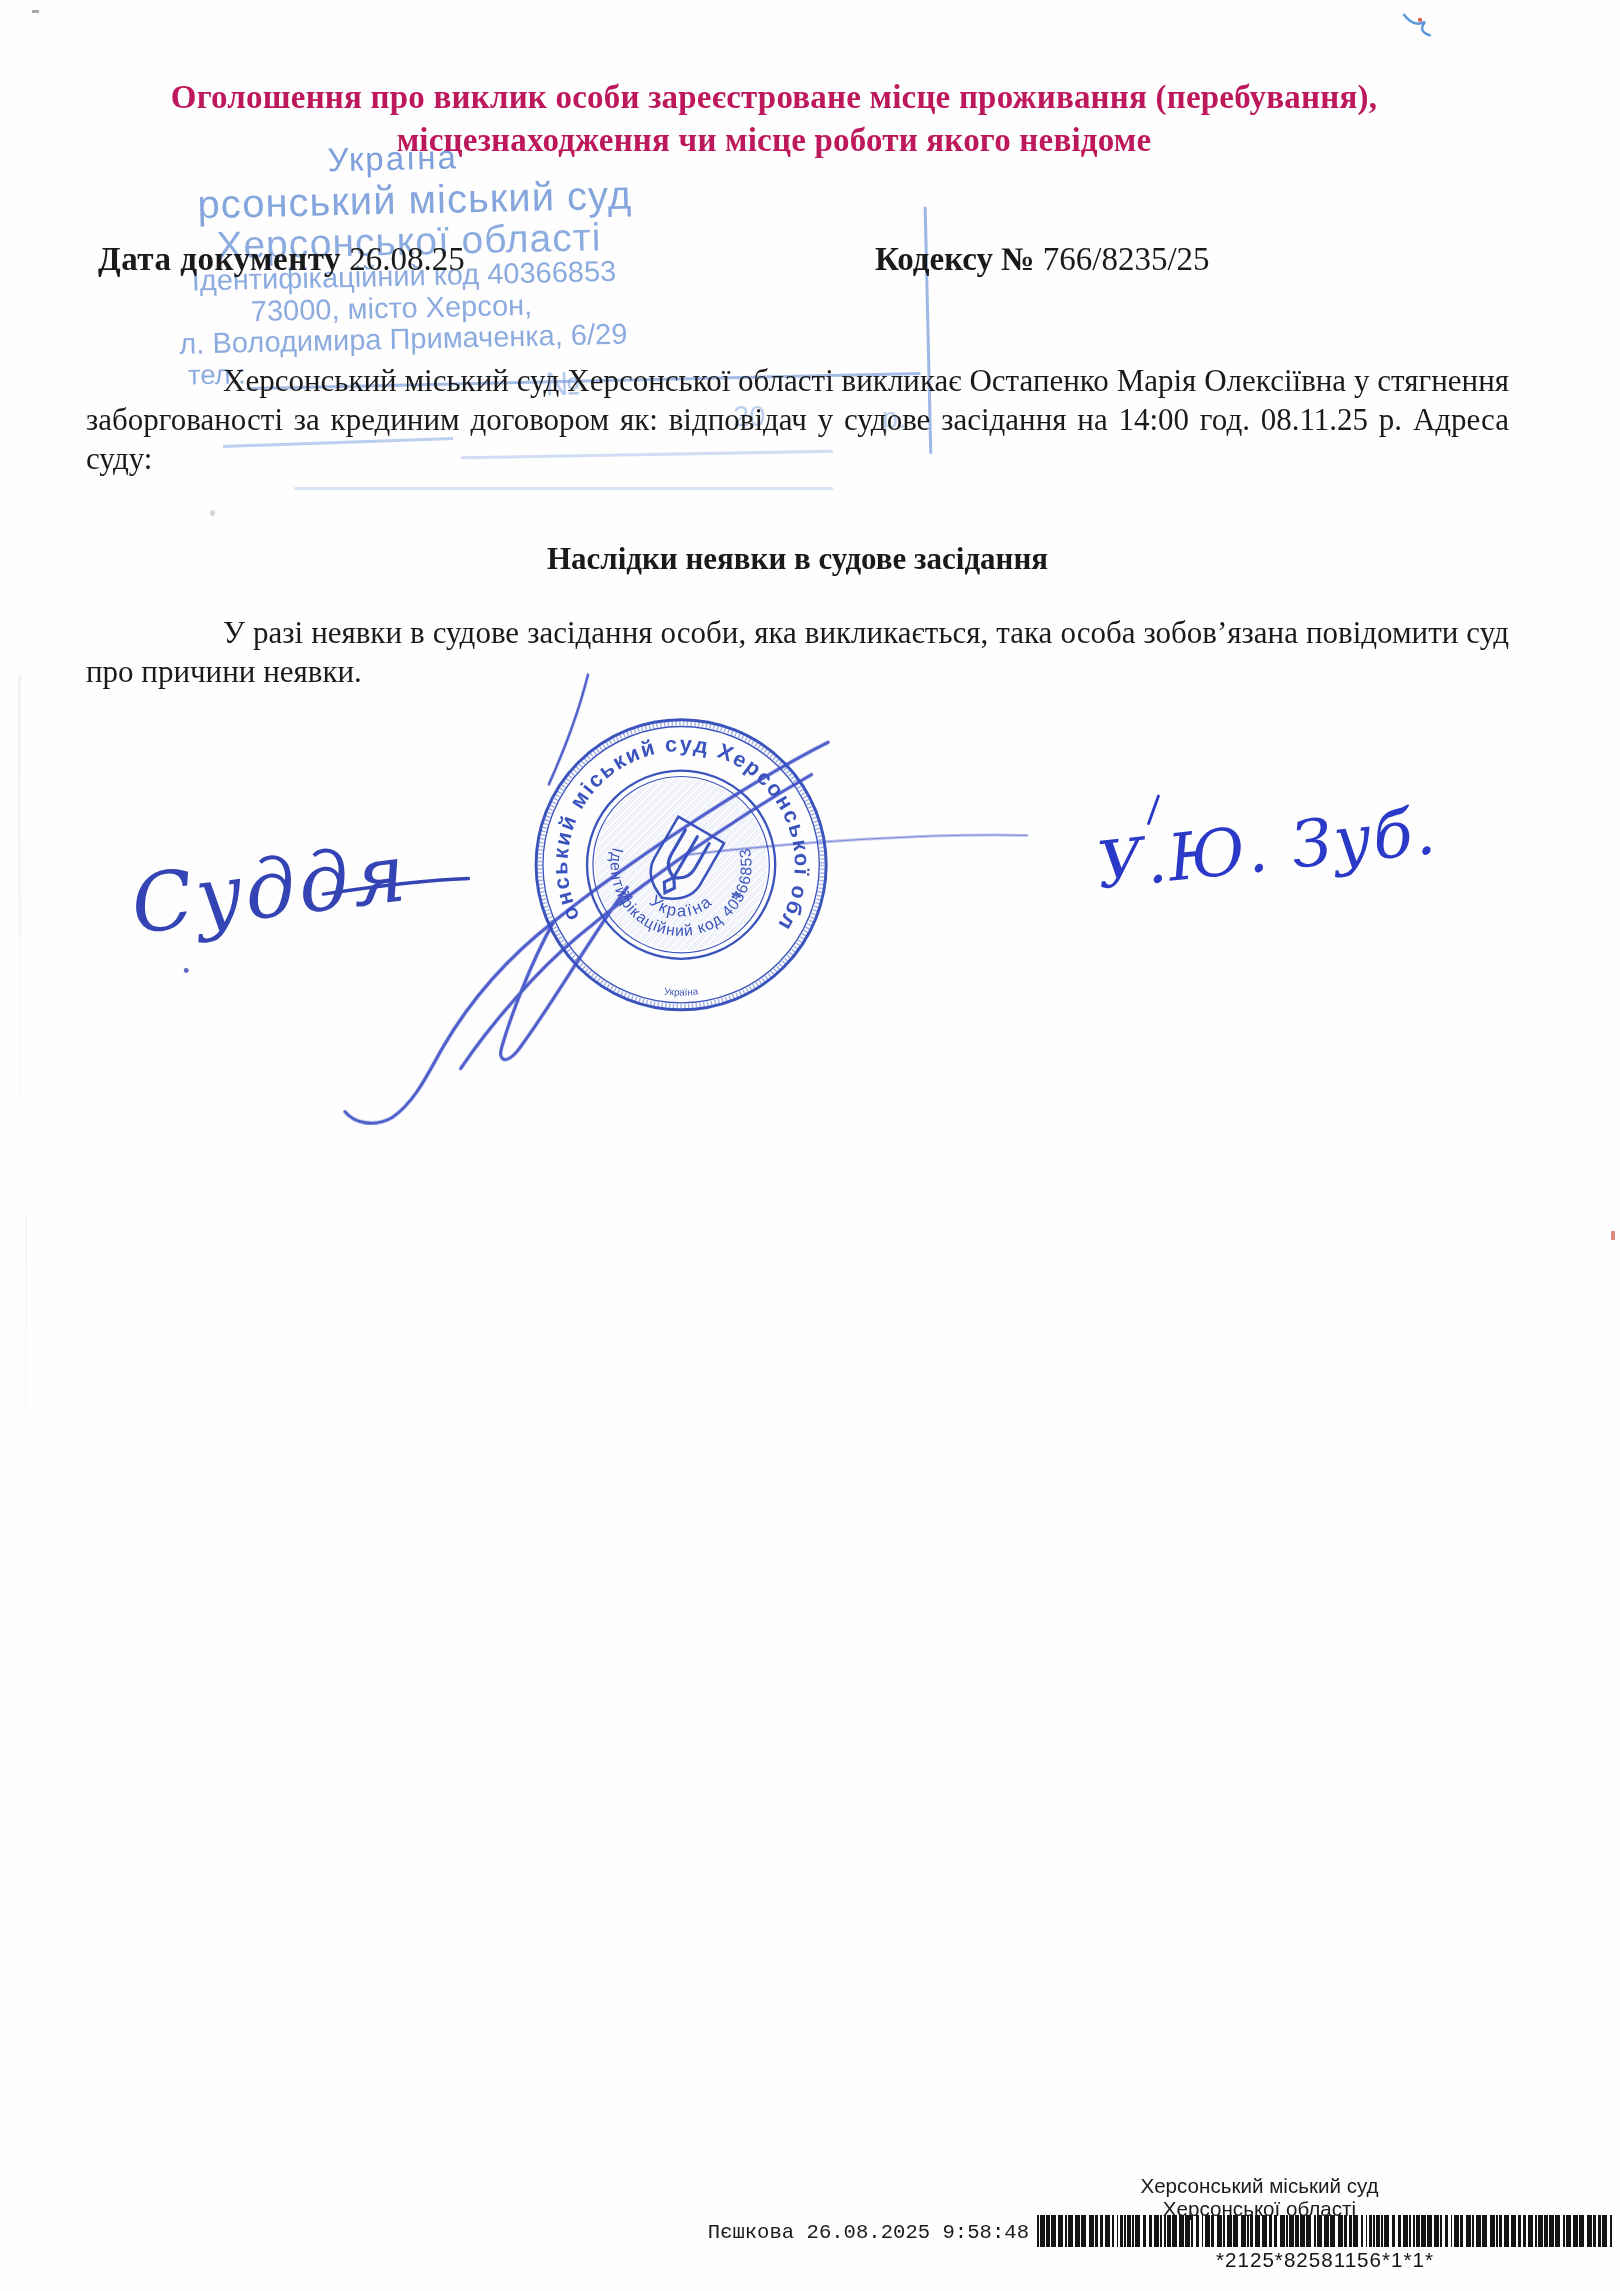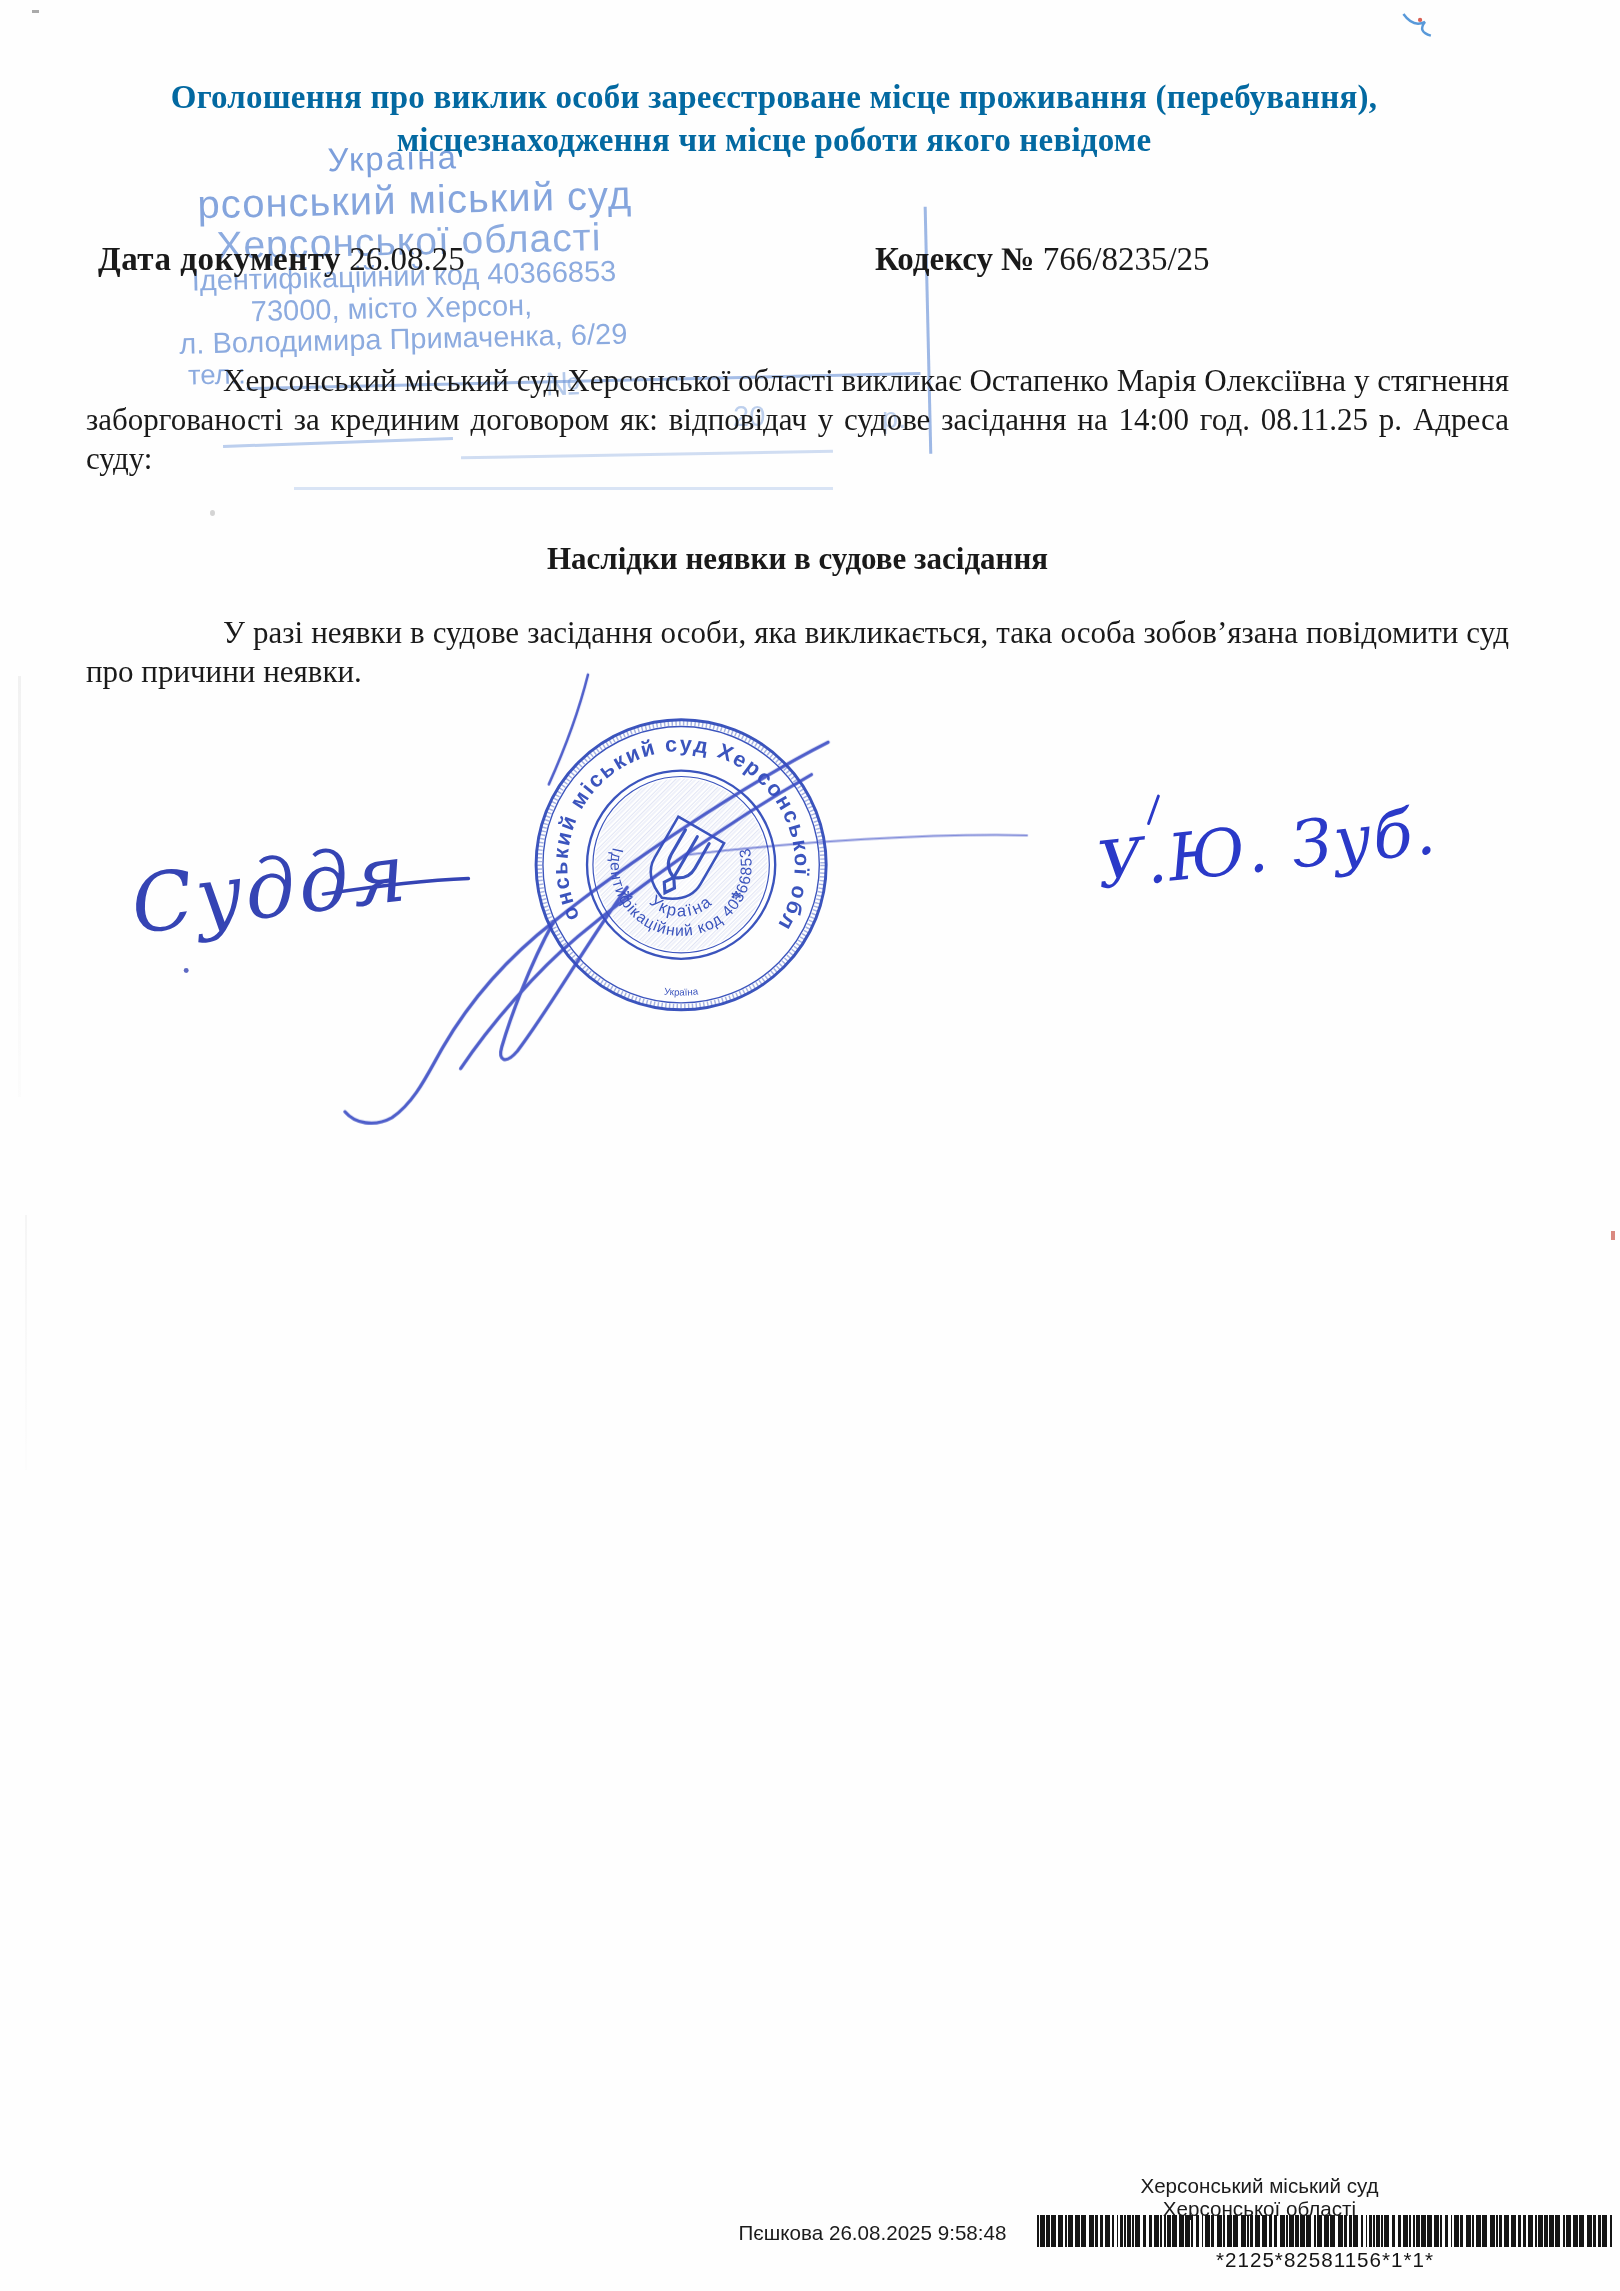--- a/index.html
+++ b/index.html
@@ -4,21 +4,21 @@
 <style>
   html,body{margin:0;padding:0;}
   body{
     width:1620px;height:2292px;position:relative;background:#fefefe;
     font-family:"Liberation Serif", serif;color:#1a1a1a;overflow:hidden;
   }
   .abs{position:absolute;}
   
   .title{
     left:29px;top:76px;width:1490px;text-align:center;
-    font-size:33px;font-weight:bold;line-height:43px;color:#0369a1;
+    font-size:33px;font-weight:bold;line-height:43px;color:#be185d;
     letter-spacing:0.2px;z-index:2;
   }
   
   .stamp{
     left:167px;top:142px;width:774px;height:333px;z-index:1;
     transform:rotate(-1.3deg);transform-origin:top left;
     font-family:"Liberation Sans", sans-serif;color:#5d88d3;
   }
   .stamp .ln{position:absolute;white-space:nowrap;}
   .st-country{left:160px;top:2.9px;font-size:33px;opacity:.8;letter-spacing:2px;}
@@ -39,22 +39,22 @@
   
   .bodyblock{left:86px;width:1423px;font-size:31px;line-height:39px;
     text-align:justify;z-index:2;}
   .bodyblock p{margin:0;text-indent:137px;}
   .bodyblock p.noindent{text-indent:0;}
   .heading{left:86px;top:541px;width:1423px;text-align:center;font-weight:bold;
     font-size:31px;z-index:2;}
   
   .f-court{left:1078px;width:363px;text-align:center;z-index:2;
     font-family:"Liberation Sans", sans-serif;font-size:20.6px;color:#1b1b1b;line-height:23.5px;}
-  .f-clerk{left:696px;top:2221px;width:353px;text-align:center;z-index:2;
-    font-family:Liberation Sans, sans-serif;font-size:20.6px;color:#1b1b1b;white-space:nowrap;}
+  .f-clerk{left:676px;top:2221px;width:353px;text-align:right;z-index:2;
+    font-family:Liberation Mono, monospace;font-size:20.6px;color:#1b1b1b;white-space:nowrap;}
   .barcode{left:1037px;top:2215px;width:576px;height:32px;z-index:2;overflow:hidden;white-space:nowrap;}
   .barcode i{display:inline-block;height:100%;background:#141414;vertical-align:top;}
   .f-code{left:1037px;top:2248px;width:576px;text-align:center;z-index:2;
     font-family:"Liberation Sans", sans-serif;font-size:20.6px;color:#141414;letter-spacing:1px;}
   
   .ink{left:0;top:0;z-index:5;pointer-events:none;}
   
   .streak{background:linear-gradient(rgba(0,0,0,.10),rgba(0,0,0,.02));}
 </style>
 </head>

